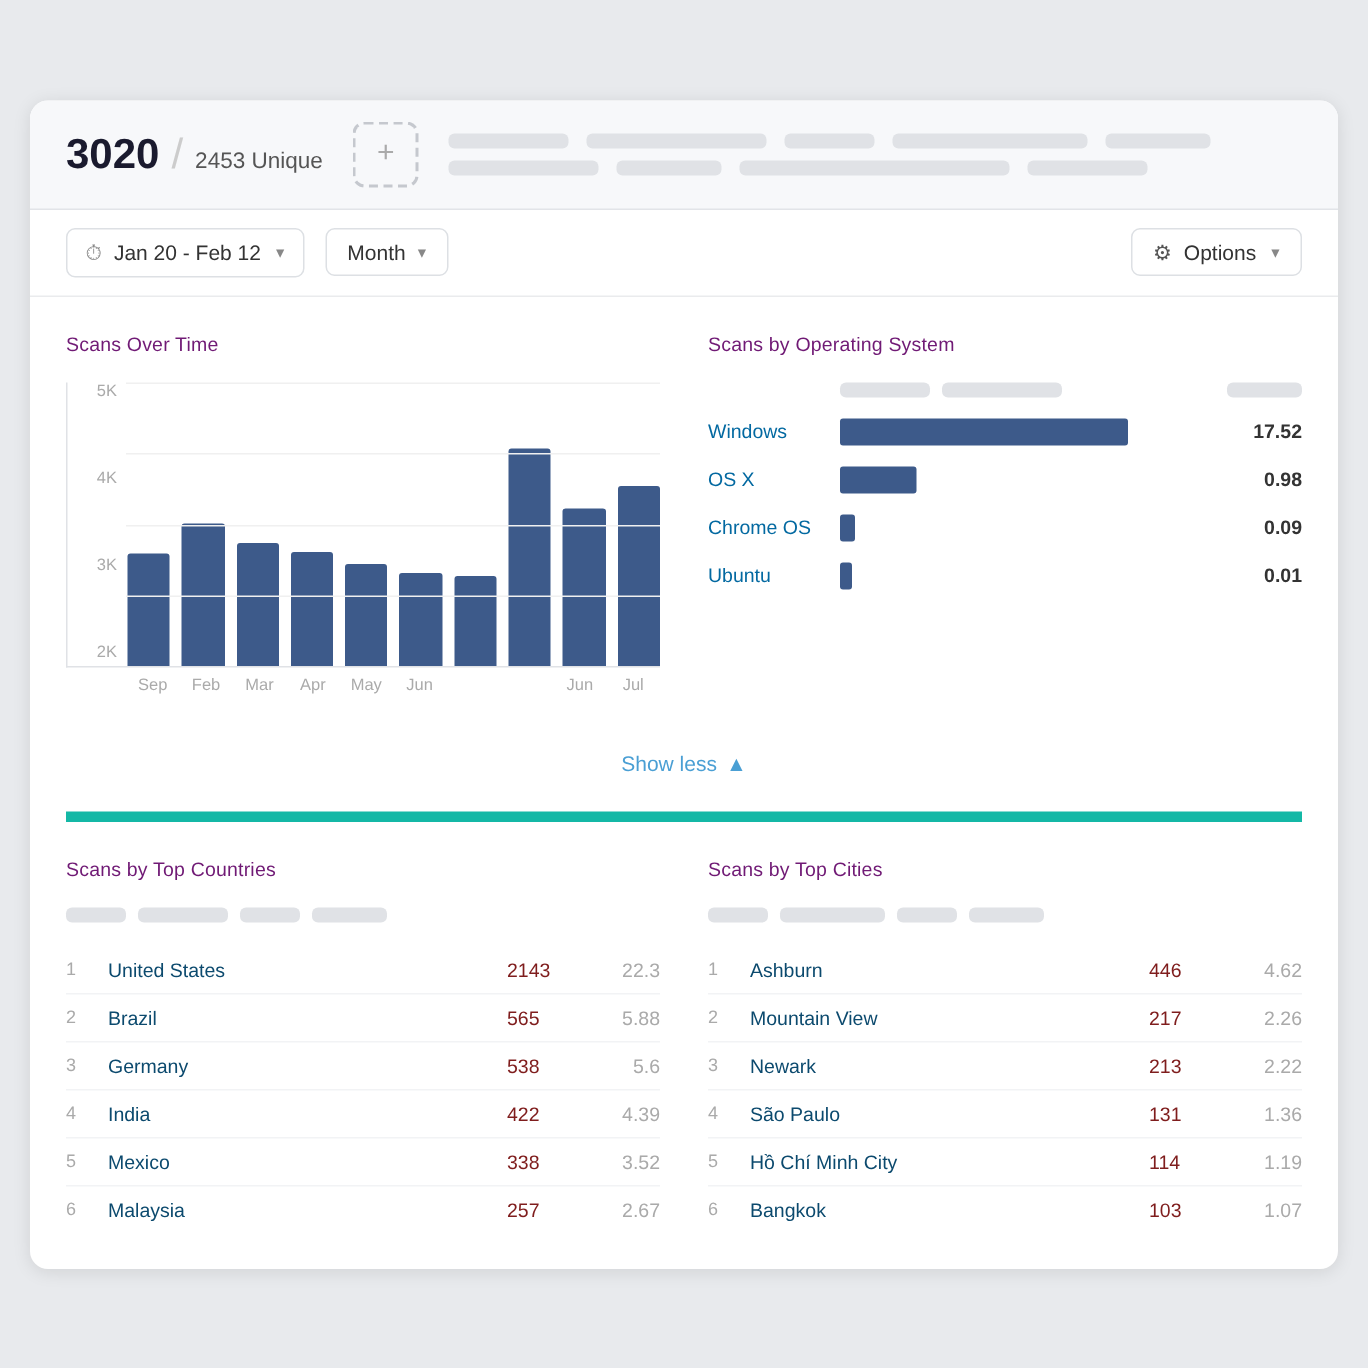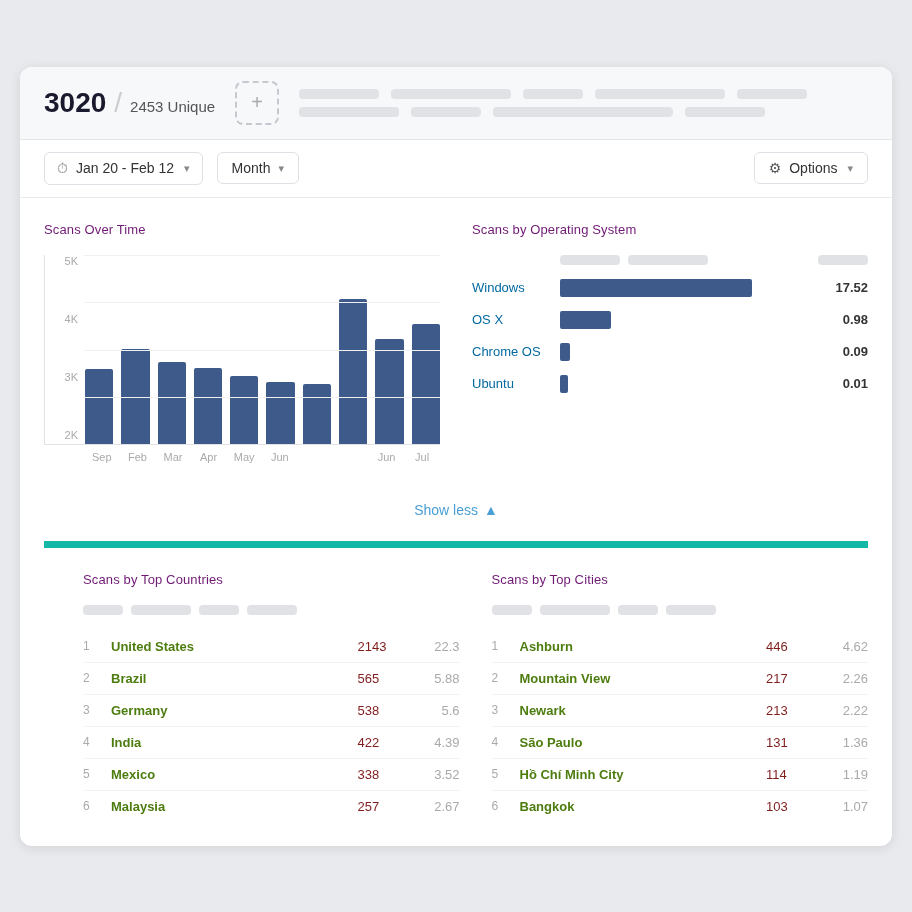--- a/index.html
+++ b/index.html
@@ -262,21 +262,20 @@
       cursor: pointer;
       display: inline-flex;
       align-items: center;
       gap: 6px;
       font-weight: 500;
     }
     
     .tables-row {
       display: flex;
       gap: 32px;
-      margin-left: 39px;
     }
     .table-section {
       flex: 1;
     }
     .table-header-row {
       display: flex;
       gap: 8px;
       margin-bottom: 16px;
     }
     .table-header-placeholder {
@@ -294,23 +293,22 @@
     }
     .data-row:last-child { border-bottom: none; }
     .row-num {
       width: 20px;
       color: #aaa;
       font-size: 12px;
       flex-shrink: 0;
     }
     .row-name {
       flex: 1;
-      color: #4d7c0f;
+      color: #0c4a6e;
       cursor: pointer;
-      font-weight: bold;
     }
     .row-count {
       font-weight: 400;
       color: #7f1d1d;
       width: 50px;
       text-align: left;
     }
     .row-pct {
       color: #aaa;
       width: 44px;

